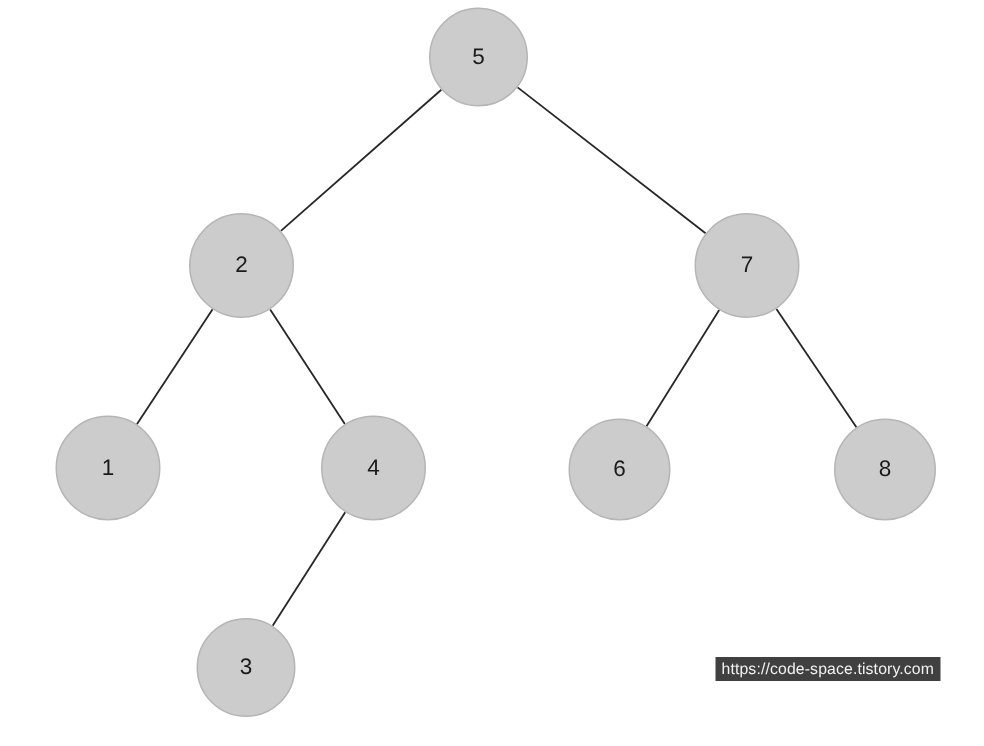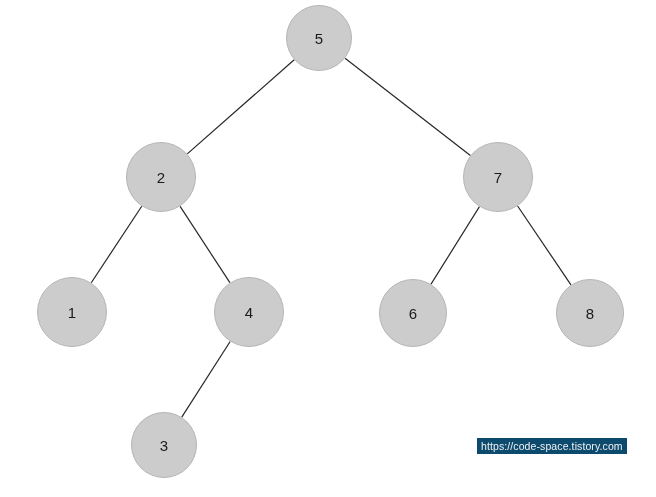--- a/index.html
+++ b/index.html
@@ -41,21 +41,21 @@
     font-weight: 400;
     line-height: 1;
     user-select: none;
   }
   .node-label {
     display: block;
     transform: translateY(-0.5px);
   }
   #watermark {
     position: absolute;
-    background: #0c4a6e;
+    background: #404040;
     color: #f2f2f2;
     font-family: "Liberation Sans", sans-serif;
     font-size: 10.5px;
     line-height: 14px;
     padding: 1px 4px 1px 4px;
     white-space: nowrap;
     letter-spacing: 0.1px;
   }
 </style>
 </head>

